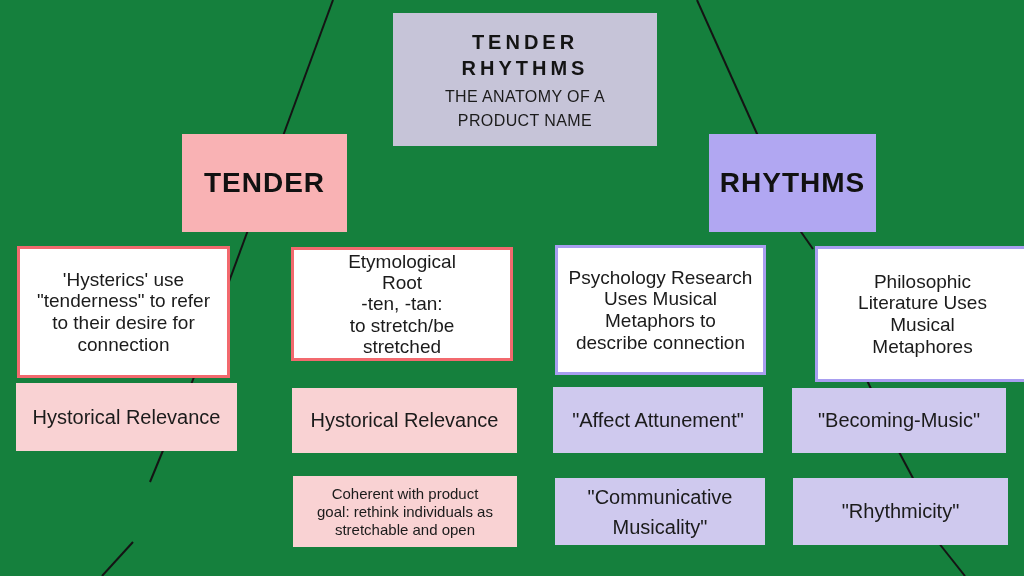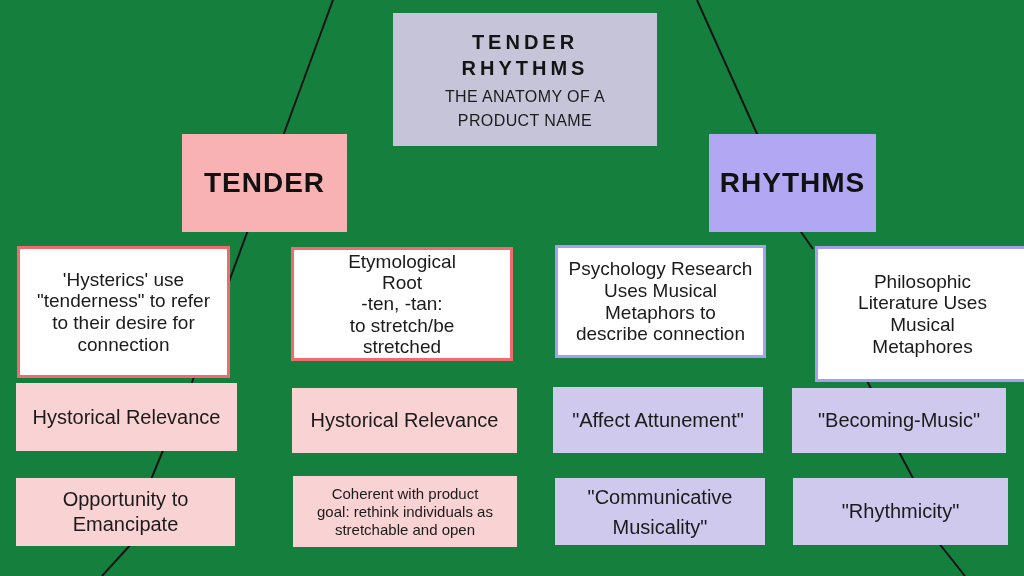--- a/index.html
+++ b/index.html
@@ -54,21 +54,21 @@
   }
   .tender-box  { left: 182px; top: 134px; width: 165px; height: 98px; background: #f9b2b4; }
   .rhythms-box { left: 709px; top: 134px; width: 167px; height: 98px; background: #b1a7f2; }
 
   
   .wbox { background: #ffffff; font-size: 19px; line-height: 1.14; }
   .wbox.red    { border: 3px solid #f2696e; }
   .wbox.purple { border: 3px solid #a89ef0; }
   .box-hysterics    { left: 17px;  top: 246px; width: 213px; height: 132px; }
   .box-etymological { left: 291px; top: 247px; width: 222px; height: 114px; line-height: 1.12; }
-  .box-psychology   { left: 555px; top: 245px; width: 211px; height: 113px; }
+  .box-psychology   { left: 555px; top: 245px; width: 211px; height: 130px; }
   .box-philosophic  { left: 815px; top: 246px; width: 215px; height: 136px; text-align: center; }
 
   
   .label { font-size: 20px; line-height: 1.25; }
   .label.pink   { background: #f9d2d3; }
   .label.purple { background: #cfc9ee; }
   .box-hystorical1   { left: 16px;  top: 383px; width: 221px; height: 68px; }
   .box-hystorical2   { left: 292px; top: 388px; width: 225px; height: 65px; }
   .box-affect        { left: 553px; top: 387px; width: 210px; height: 66px; }
   .box-becoming      { left: 792px; top: 388px; width: 214px; height: 65px; }
@@ -147,24 +147,20 @@
   </div>
 
   <div class="node label purple box-affect">
     <span>"Affect Attunement"</span>
   </div>
 
   <div class="node label purple box-becoming">
     <span>"Becoming-Music"</span>
   </div>
 
-  <div class="node label pink box-opportunity">
-    <span class="pre">Opportunity to
-Emancipate</span>
-  </div>
 
   <div class="node label pink box-coherent">
     <span class="pre">Coherent with product
 goal: rethink individuals as
 stretchable and open</span>
   </div>
 
   <div class="node label purple box-communicative">
     <span class="pre">"Communicative
 Musicality"</span>

